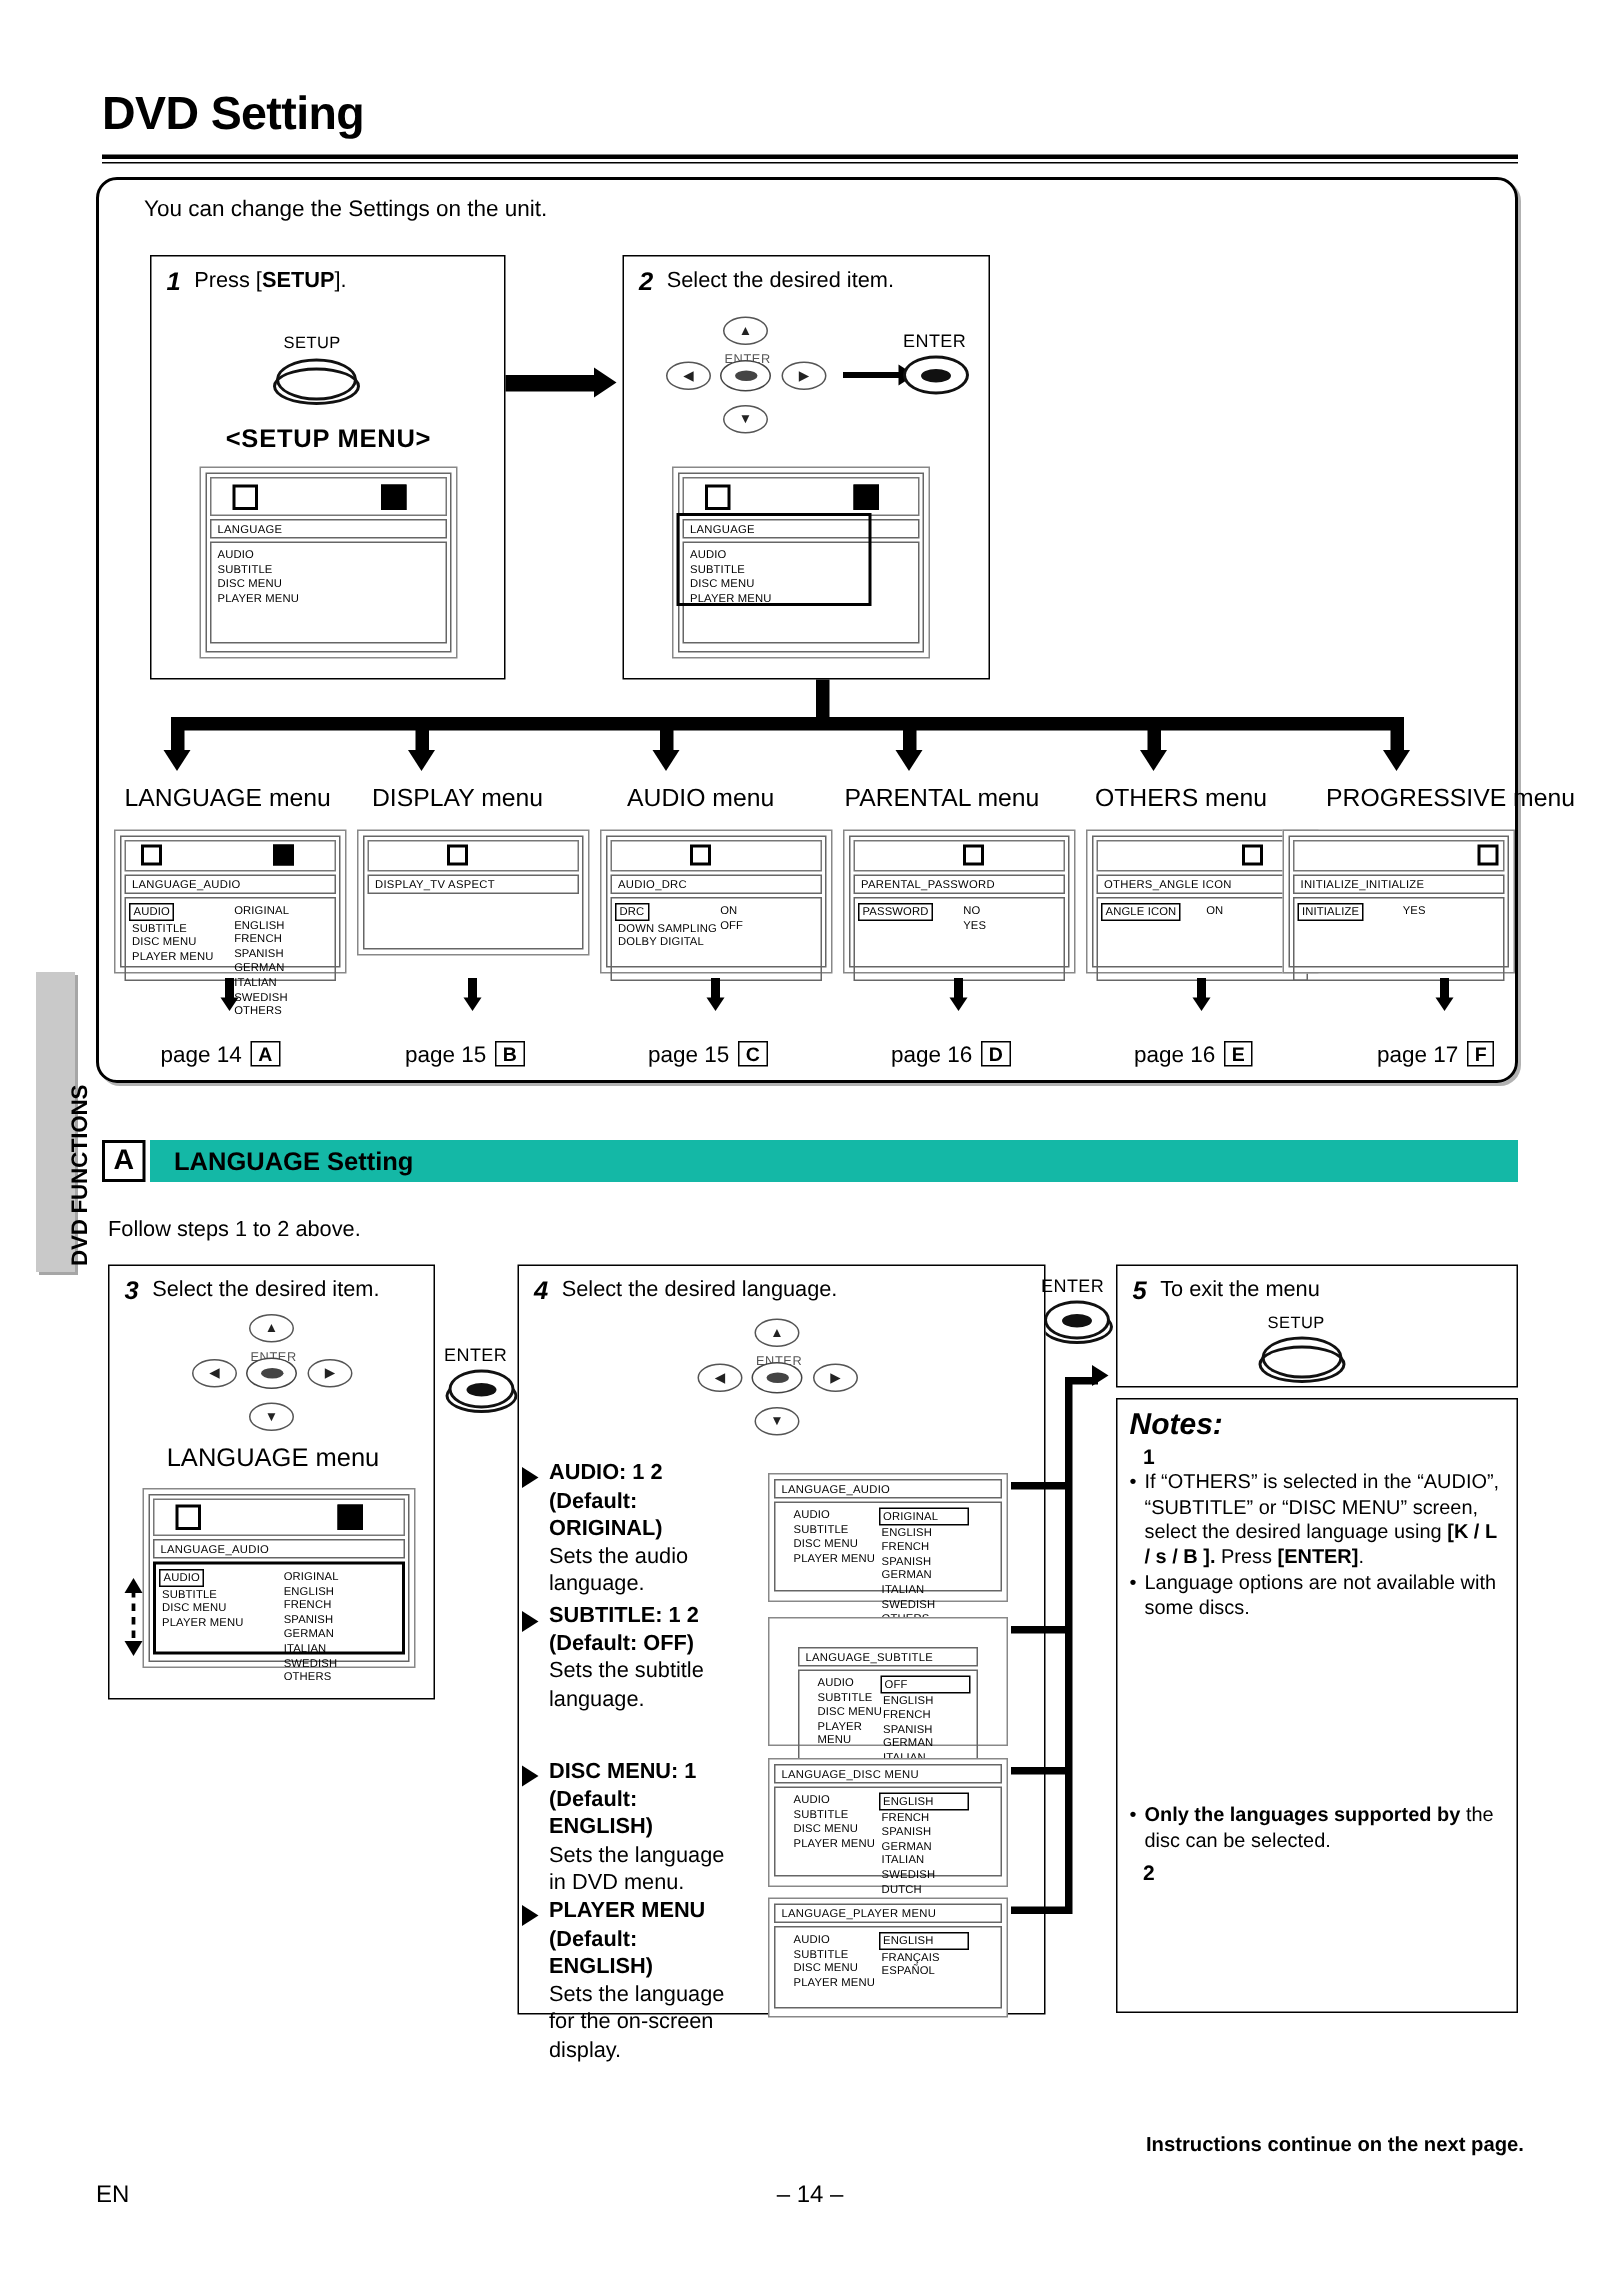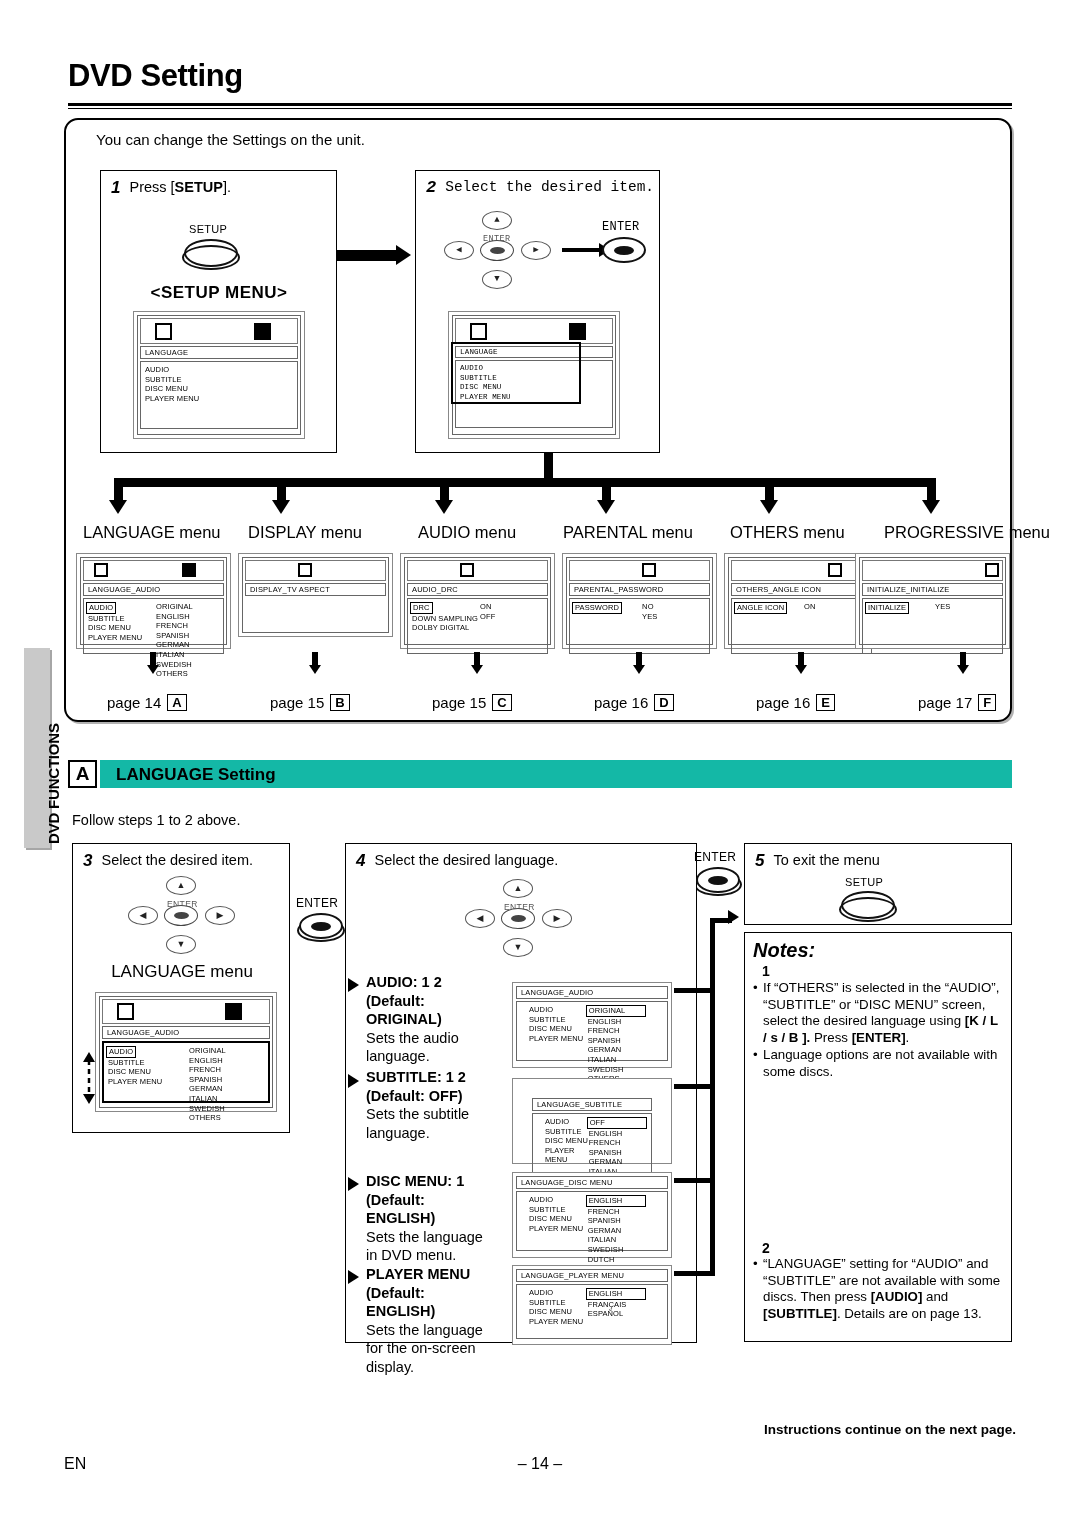--- a/index.html
+++ b/index.html
@@ -232,21 +232,21 @@
             <div>PLAYER MENU</div>
           </div>
         </div>
       </div>
     </div>
   </div>
 
   <div class="blackbar" style="left:337px;top:250px;width:60px;height:11px;"></div>
   <div class="arrowright" style="left:396px;top:245px;"></div>
 
-  <div class="stepbox" style="left:415px;top:170px;width:245px;height:283px;font-family:Liberation Mono, monospace;">
+  <div class="stepbox" style="left:415px;top:170px;width:245px;height:283px;">
     <div class="stephead">
       <span class="stepnum">2</span><span class="steptext">Select the desired item.</span>
     </div>
 
     <div class="dpad-btn" style="left:66px;top:40px;">
         <i>▲</i>
       </div>
     <div class="dpad-enter-lbl" style="left:67px;top:63px;">ENTER</div>
     <div class="dpad-btn" style="left:28px;top:70px;">
         <i>◀</i>
@@ -713,25 +713,25 @@
     <h3>Notes:</h3>
     <span class="num">1</span>
     <ul>
       <li>
         <span>If “OTHERS” is selected in the “AUDIO”, “SUBTITLE” or “DISC MENU” screen, select the desired language using</span>
         <span class="bold">[K / L / s  / B ].</span><span> Press </span><span class="bold">[ENTER]</span><span>.</span>
       </li>
       <li>Language options are not available with some discs.</li>
     </ul>
 
-    <span class="num" style="position:absolute;left:0;top:306px;">2</span>
-    <ul style="position:absolute;left:0;top:322px;width:268px;">
+    <ul style="position:absolute;left:0;top:268px;width:268px;">
       <li>
-        <span>“LANGUAGE” setting for “AUDIO” and “SUBTITLE” are not available with some discs. Then press </span><span class="bold">[AUDIO]</span><span> and </span><span class="bold">[SUBTITLE]</span><span>. Details are on page 13.</span>
+        <span class="bold">Only the languages supported by</span><span> the disc can be selected.</span>
       </li>
     </ul>
+    <span class="num" style="position:absolute;left:0;top:306px;">2</span>
   </div>
 
   <div class="footer-note">Instructions continue on the next page.</div>
   <div class="footer-en">EN</div>
   <div class="footer-pg">– 14 –</div>
 
 </div>
 
 </body></html>

